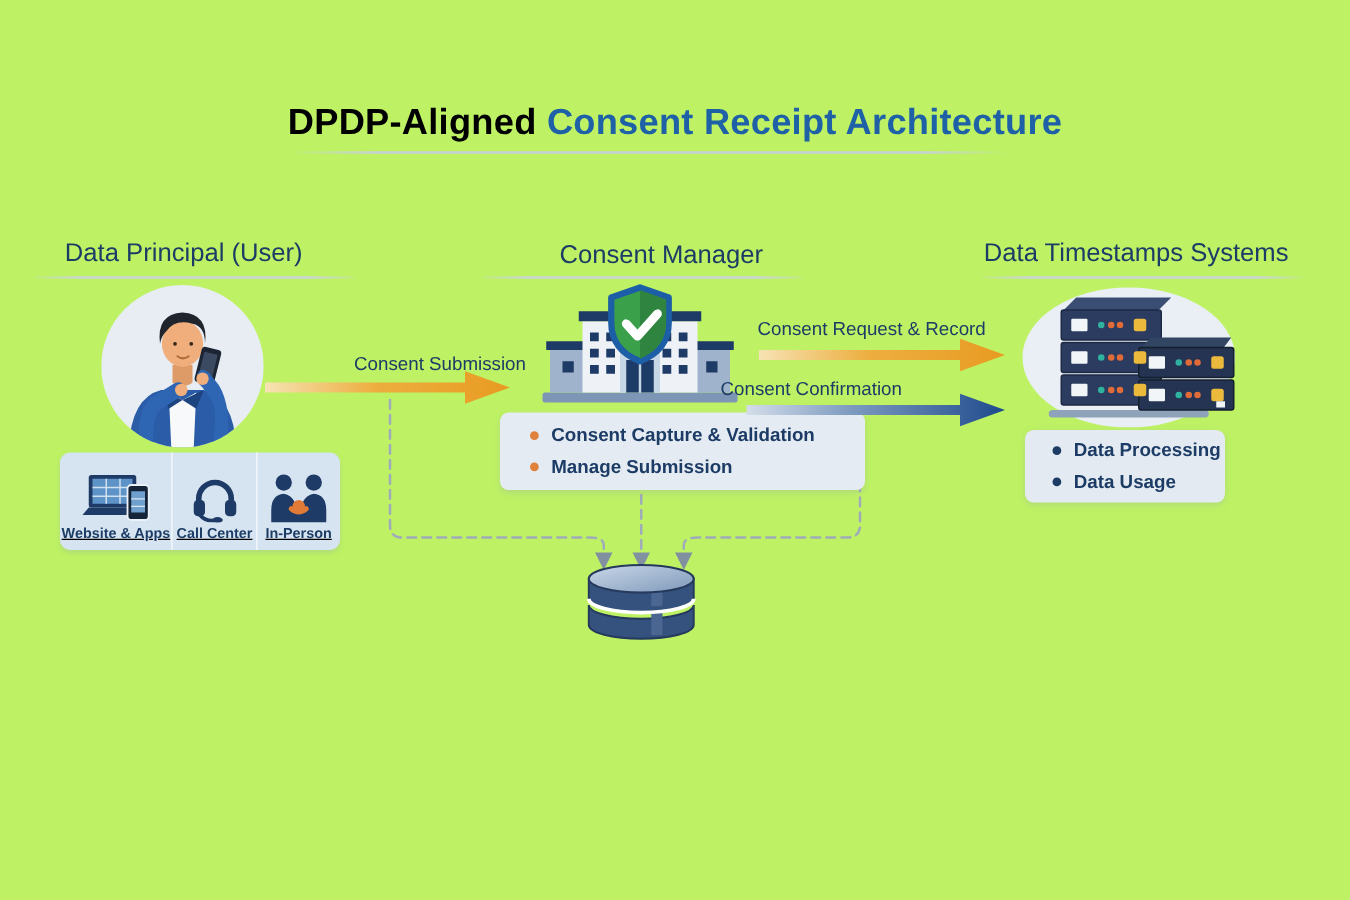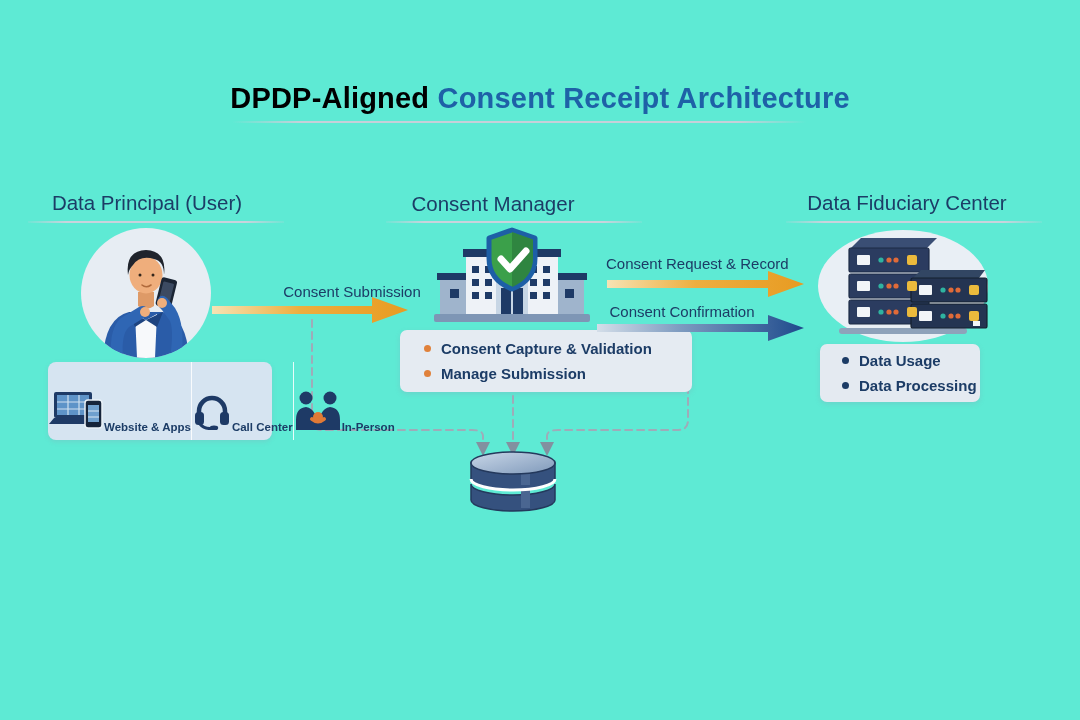--- a/index.html
+++ b/index.html
@@ -1,17 +1,17 @@
 <!DOCTYPE html>
 <html><head>
 <meta charset="utf-8">
 <style>
   html,body{margin:0;padding:0;background:#fff;}
   .canvas{
-    position:relative;width:1080px;height:720px;background:#5eead4;
+    position:relative;width:1080px;height:720px;background:#bef264;
     font-family:"Liberation Sans", sans-serif;overflow:hidden;
   }
   .abs{position:absolute;}
   
   .title{
     left:0;right:0;top:82px;text-align:center;
     font-size:29px;font-weight:700;letter-spacing:.2px;
   }
   .t-blue{color:#1E61A7;}
   .title-rule{
@@ -21,21 +21,21 @@
   
   .sec-head{
     font-size:20.5px;font-weight:400;color:#1C3C66;text-align:center;white-space:nowrap;
   }
   .sec-rule{
     height:2px;
     background:linear-gradient(90deg,rgba(201,211,220,.15),#C9D3DC 15%,#C9D3DC 85%,rgba(201,211,220,.15));
   }
   #h-principal{left:27px;top:191px;width:240px;}
   #r-principal{left:28px;top:221px;width:256px;}
-  #h-manager{left:373px;top:192px;width:240px;}
+  #h-manager{left:409px;top:192px;width:240px;}
   #r-manager{left:386px;top:221px;width:256px;}
   #h-fiduciary{left:787px;top:191px;width:240px;}
   #r-fiduciary{left:786px;top:221px;width:256px;}
   
   .panel{
     background:#E5EBF2;border-radius:7px;
     box-shadow:0 2px 5px rgba(140,158,178,.28);
   }
   .bullets{display:flex;flex-direction:column;justify-content:center;height:100%;box-sizing:border-box;}
   .b-row{display:flex;align-items:center;height:25px;}
@@ -46,34 +46,34 @@
   #box-manager{left:400px;top:330px;width:292px;height:62px;}
   #box-manager .bullets{padding-left:24px;}
   #box-fiduciary{left:820px;top:344px;width:160px;height:58px;background:#E4EAF1;}
   #box-fiduciary .bullets{padding-left:22px;}
   
   #channels{
     left:48px;top:362px;width:224px;height:78px;border-radius:8px;
     background:#D6E4F1;box-shadow:0 2px 4px rgba(140,158,178,.25);
     display:flex;align-items:stretch;
   }
-  .channel{display:flex;align-items:flex-end;justify-content:flex-end;padding-bottom:7px;}
+  .channel{display:flex;flex-direction:column;align-items:center;justify-content:flex-end;padding-bottom:7px;text-decoration:underline;}
   .channel + .channel{border-left:1px solid rgba(255,255,255,.85);}
   .ch-icon{flex:0 0 auto;margin-bottom:3px;}
   .ch-label{font-size:11.5px;font-weight:700;color:#1C3C66;white-space:nowrap;}
   #ch-web{flex:1.35;}
   #ch-call{flex:1;}
   #ch-person{flex:1;}
   
   .flow-label{
     font-size:15px;font-weight:400;color:#1C3C66;text-align:center;white-space:nowrap;
   }
   #fl-submission{left:238px;top:283px;width:160px;margin-left:34px;}
   #fl-request{left:606px;top:255px;width:180px;}
-  #fl-confirm{left:596px;top:303px;width:172px;}
+  #fl-confirm{left:563px;top:303px;width:172px;}
   
   #central-box{
     left:316px;top:490px;width:404px;height:123px;border-radius:10px;
     background:#E7EDF3;box-shadow:0 2px 6px rgba(140,158,178,.3);
   }
   #central-title{
     margin:25px auto 0;text-align:center;
     font-size:21px;font-weight:700;color:#1C3C66;white-space:nowrap;
   }
   #central-rule{
@@ -93,21 +93,21 @@
     <span class="t-blue" style="color:#1E61A7">Consent Receipt Architecture</span>
   </div>
   <div class="abs title-rule"></div>
 
   <div class="abs sec-head" id="h-principal">Data Principal (User)</div>
   <div class="abs sec-rule" id="r-principal"></div>
 
   <div class="abs sec-head" id="h-manager">Consent Manager</div>
   <div class="abs sec-rule" id="r-manager"></div>
 
-  <div class="abs sec-head" id="h-fiduciary">Data Fiduciary Center</div>
+  <div class="abs sec-head" id="h-fiduciary">Data Timestamps Systems</div>
   <div class="abs sec-rule" id="r-fiduciary"></div>
 
   <svg class="abs z1" width="1080" height="720" viewBox="0 0 1080 720" style="left:0;top:0;pointer-events:none">
     <g fill="none" stroke="#9FABB8" stroke-width="2" stroke-dasharray="7 5" stroke-linecap="round">
       <path d="M312,320 V420 Q312,430 322,430 H472 Q483,430 483,436 V440"></path>
       <path d="M513,396 V440"></path>
       <path d="M688,338 V420 Q688,430 678,430 H558 Q547,430 547,436 V440"></path>
     </g>
     <g fill="#8291A0">
       <polygon points="476,442 490,442 483,456"></polygon>
@@ -304,25 +304,25 @@
         <circle cx="141" cy="88" r="2.6" fill="#E06A38"></circle>
       <rect x="152" y="83" width="10" height="10" rx="2" fill="#EBBA3C"></rect>
       <rect x="156" y="93" width="7" height="5" fill="#F2F5F8"></rect>
     </g>
   </svg>
 
   <div class="abs panel z2" id="box-fiduciary">
     <div class="bullets">
       <div class="b-row">
         <span class="dot dot-navy"></span>
-        <span class="b-text">Data Usage</span>
+        <span class="b-text">Data Processing</span>
       </div>
       <div class="b-row">
         <span class="dot dot-navy"></span>
-        <span class="b-text">Data Processing</span>
+        <span class="b-text">Data Usage</span>
       </div>
     </div>
   </div>
 
 
   <svg class="abs z3" width="92" height="66" viewBox="0 0 92 66" style="left:467px;top:450px">
     <defs>
       <linearGradient id="dbt" x1="0" y1="0" x2="1" y2="1">
         <stop offset="0" stop-color="#C9D7E8"></stop>
           <stop offset="1" stop-color="#7F99BA"></stop>

